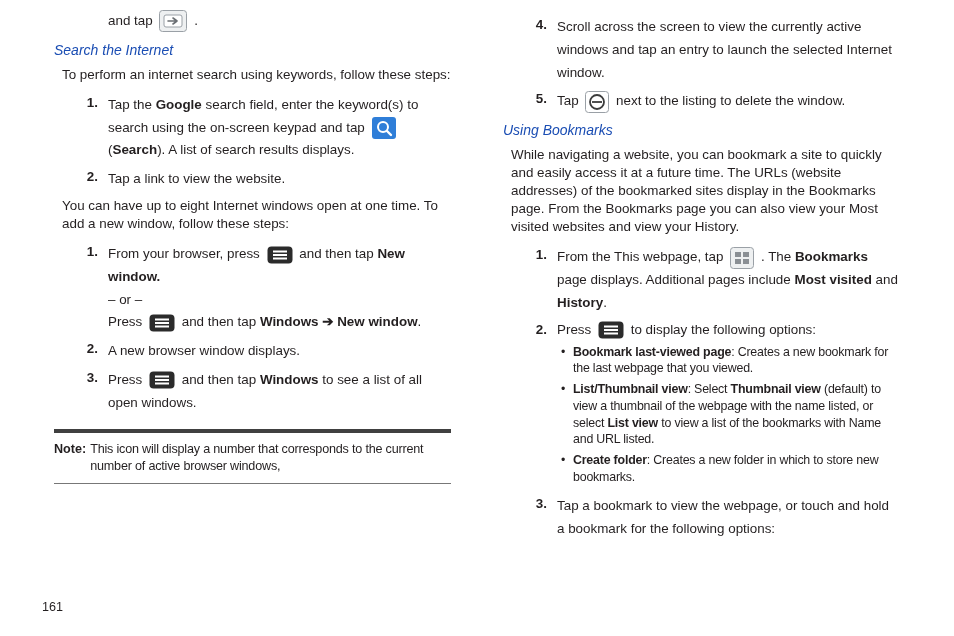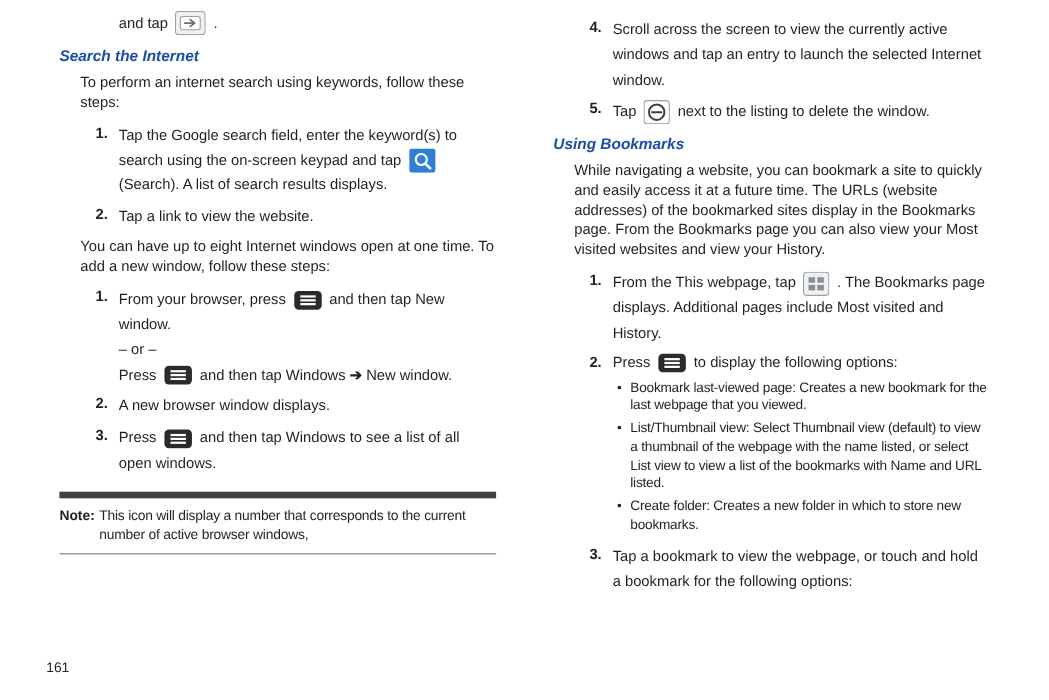--- a/index.html
+++ b/index.html
@@ -1,28 +1,28 @@
 <!DOCTYPE html>
 <html><head>
 <meta charset="utf-8">
 <style>
   body{margin:0;background:#fff;font-family:Arial,Helvetica,sans-serif;color:#231f20}
   .page{width:954px;height:636px;display:flex;padding:0 54px 0 54px;box-sizing:border-box;position:relative}
   .col{flex:1;padding-top:10px;font-size:13.4px;line-height:1.35}
   .col-left{padding-right:26px}
   .col-right{padding-left:26px}
-  .heading{color:#1a4db3;font-weight:700;font-style:italic;font-size:14px;margin:8px 0 6px}
-  .intro{margin:4px 0 10px 19px}
+  .heading{color:#1a4db3;font-weight:400;font-style:italic;font-size:14px;margin:8px 0 6px}
+  .intro{margin:4px 0 10px 8px}
   .ol{list-style:none;padding:0;margin:0 0 6px 22px}
   .ol>li{display:flex;margin:6px 0}
   .num{font-weight:700;min-width:22px;text-align:right;margin-right:10px}
   .li-body{flex:1;line-height:1.7}
   .li-body.tight{line-height:1.4}
-  .bold{font-weight:400}
-  .note{margin:14px 0 0 0;padding-top:8px;border-top:6px solid #404040;font-size:12.6px;display:flex}
+  .bold{font-weight:700}
+  .note{margin:14px 0 0 0;padding-top:8px;border-top:4px solid #404040;font-size:12.6px;display:flex}
   .note-lbl{font-weight:700;margin-right:4px}
   .note-body{flex:1}
   .note-after{border-bottom:1px solid #777;height:0;margin-top:8px}
   .pgnum{position:absolute;bottom:22px;left:42px;font-size:12.6px}
   .ico{display:inline-flex;vertical-align:middle;margin:0 3px}
   .ico svg{display:block}
   .cond{font-family:"Arial Narrow",Arial,sans-serif;letter-spacing:-0.2px}
   .bul{list-style:none;padding:0;margin:4px 0 4px 4px}
   .bul>li{display:flex;margin:4px 0;font-size:12.4px;line-height:1.35}
   .bul .dot{min-width:12px}

